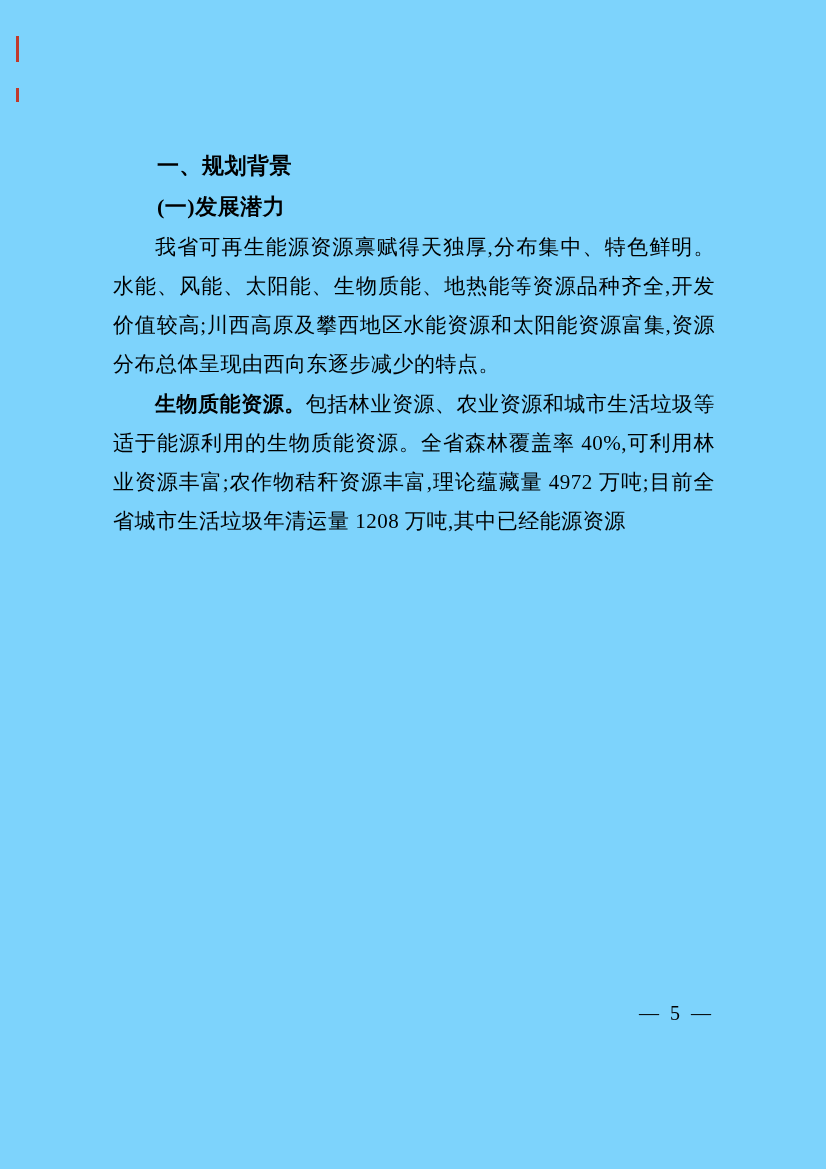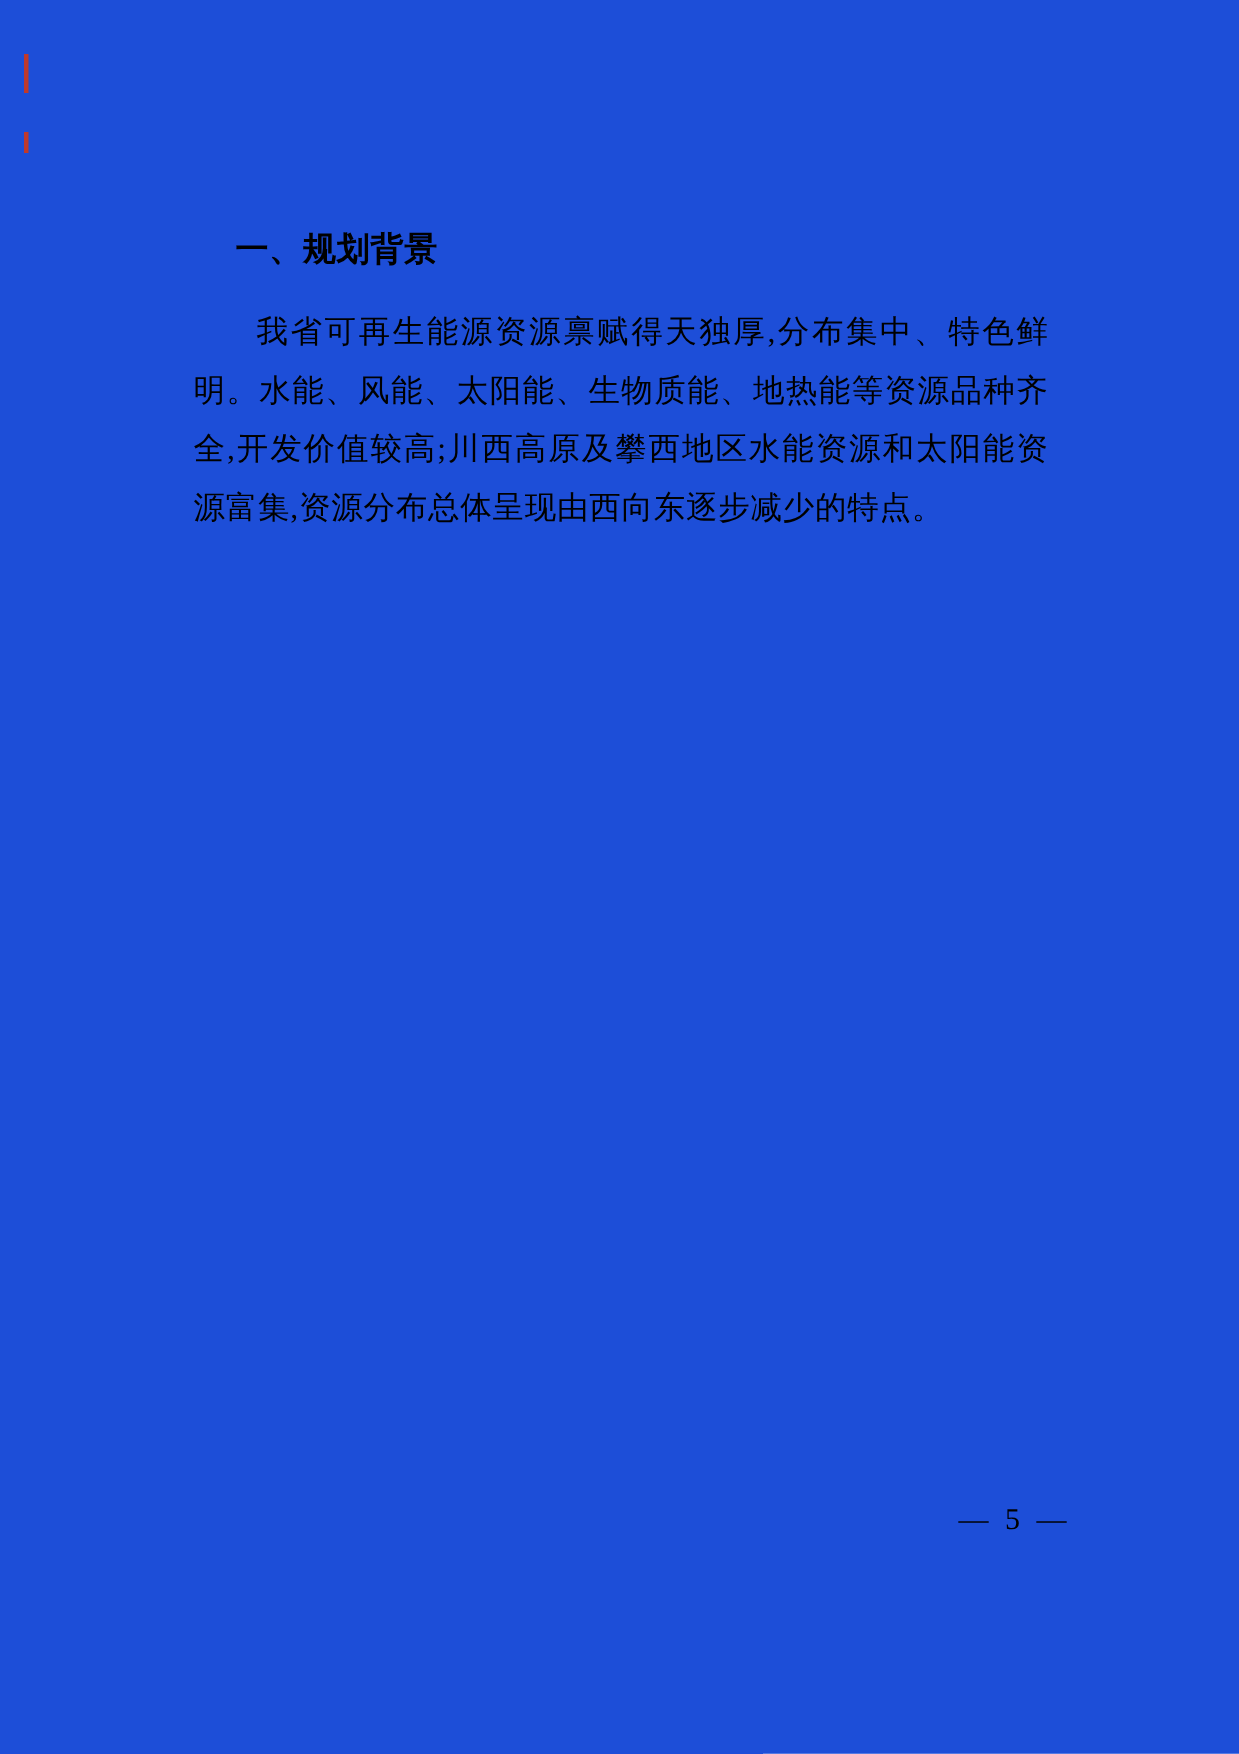--- a/index.html
+++ b/index.html
@@ -11,34 +11,34 @@
       height: 1169px;
       background: #ffffff;
       position: relative;
       overflow: hidden;
       font-family: "Liberation Serif", "DejaVu Serif", serif;
       color: #000000;
     }
     .page {
       position: absolute;
       inset: 0;
-      background: #1d4ed8;
+      background: #7dd3fc;
     }
     .content {
       position: absolute;
       left: 113px;
       top: 146px;
       width: 602px;
       font-size: 21px;
       line-height: 39px;
       text-align: justify;
       letter-spacing: 0.5px;
     }
     .content p {
-      margin: 16px;
+      margin: 0;
       text-indent: 2em;
     }
     h1.sec {
       margin: 0;
       font-family: "Liberation Sans", "DejaVu Sans", sans-serif;
       font-size: 22px;
       font-weight: bold;
       text-indent: 2em;
       line-height: 40px;
       text-align: left;
@@ -75,24 +75,26 @@
 
 <div class="page">
 
   <span class="redmark rm1"></span>
   <span class="redmark rm2"></span>
 
   <div class="content">
 
     <h1 class="sec">一、规划背景</h1>
 
+    <h2 class="subsec">(一)发展潜力</h2>
 
     <p>我省可再生能源资源禀赋得天独厚,分布集中、特色鲜明。水能、风能、太阳能、生物质能、地热能等资源品种齐全,开发价值较高;川西高原及攀西地区水能资源和太阳能资源富集,资源分布总体呈现由西向东逐步减少的特点。</p>
 
 
 
 
+    <p><span class="lead">生物质能资源。</span><span>包括林业资源、农业资源和城市生活垃圾等适于能源利用的生物质能资源。全省森林覆盖率 40%,可利用林业资源丰富;农作物秸秆资源丰富,理论蕴藏量 4972 万吨;目前全省城市生活垃圾年清运量 1208 万吨,其中已经能源资源</span></p>
 
   </div>
 
   <div class="pageno">— 5 —</div>
 
 </div>
 
 </body></html>

